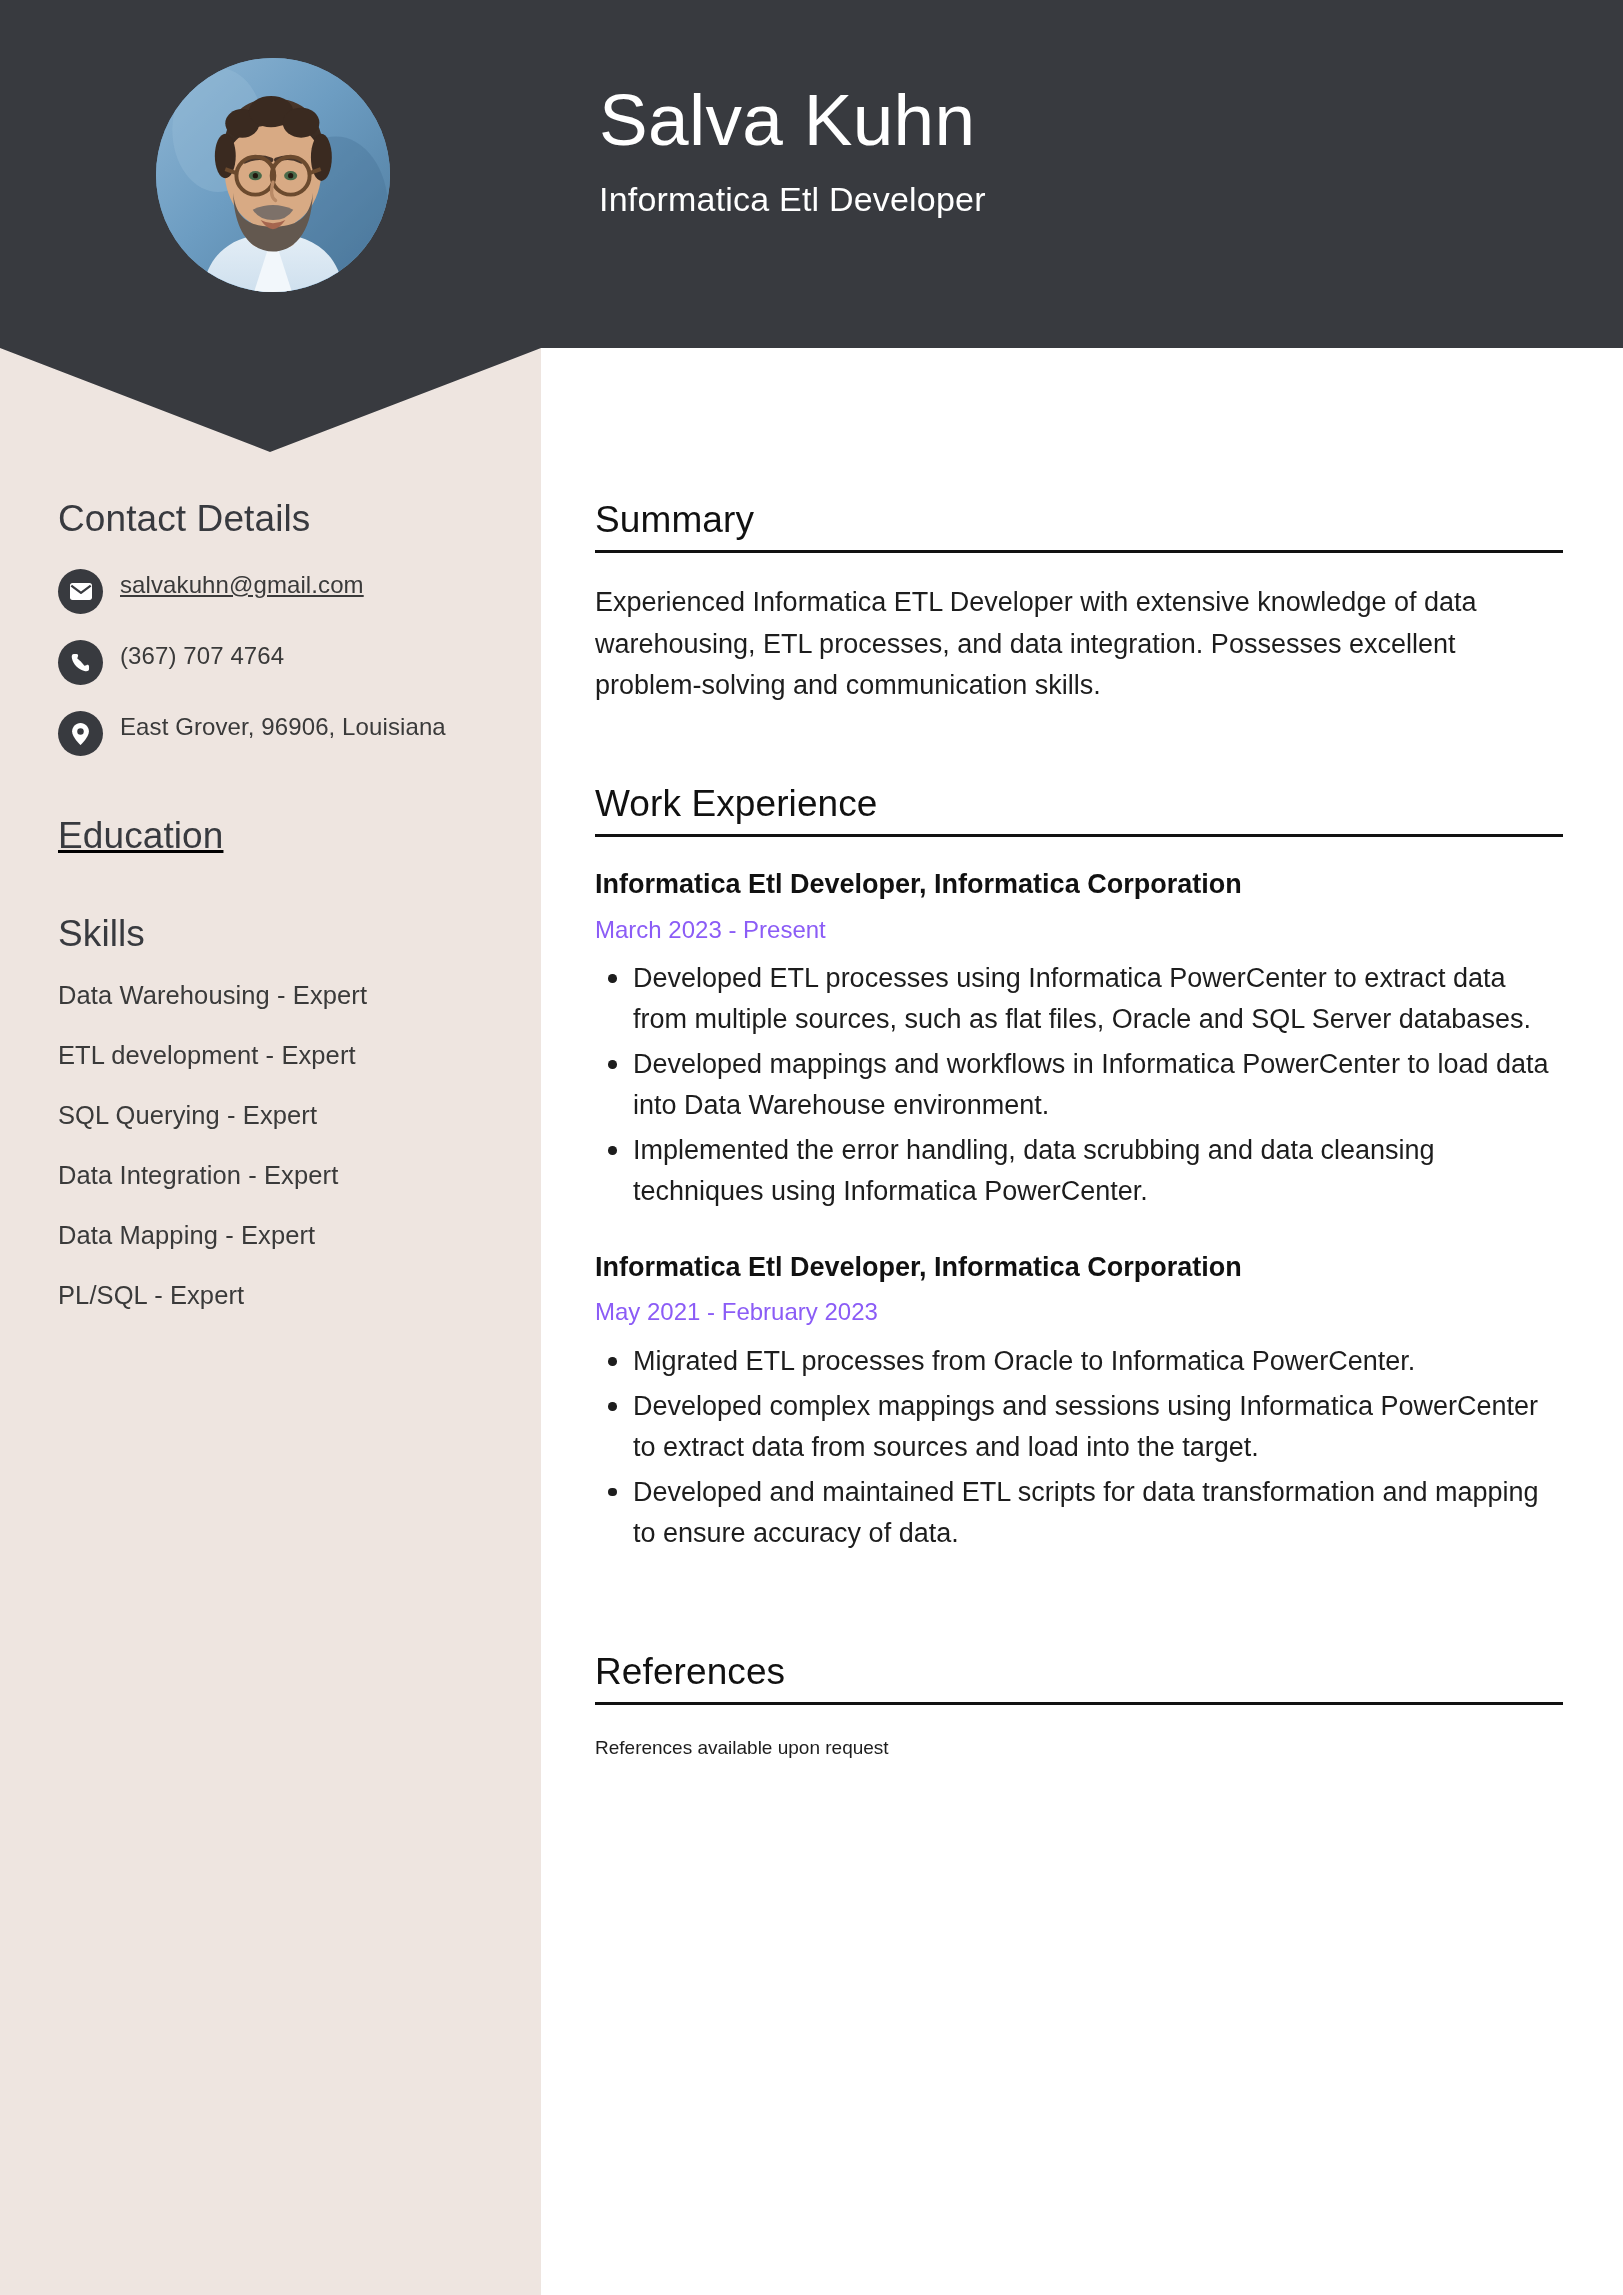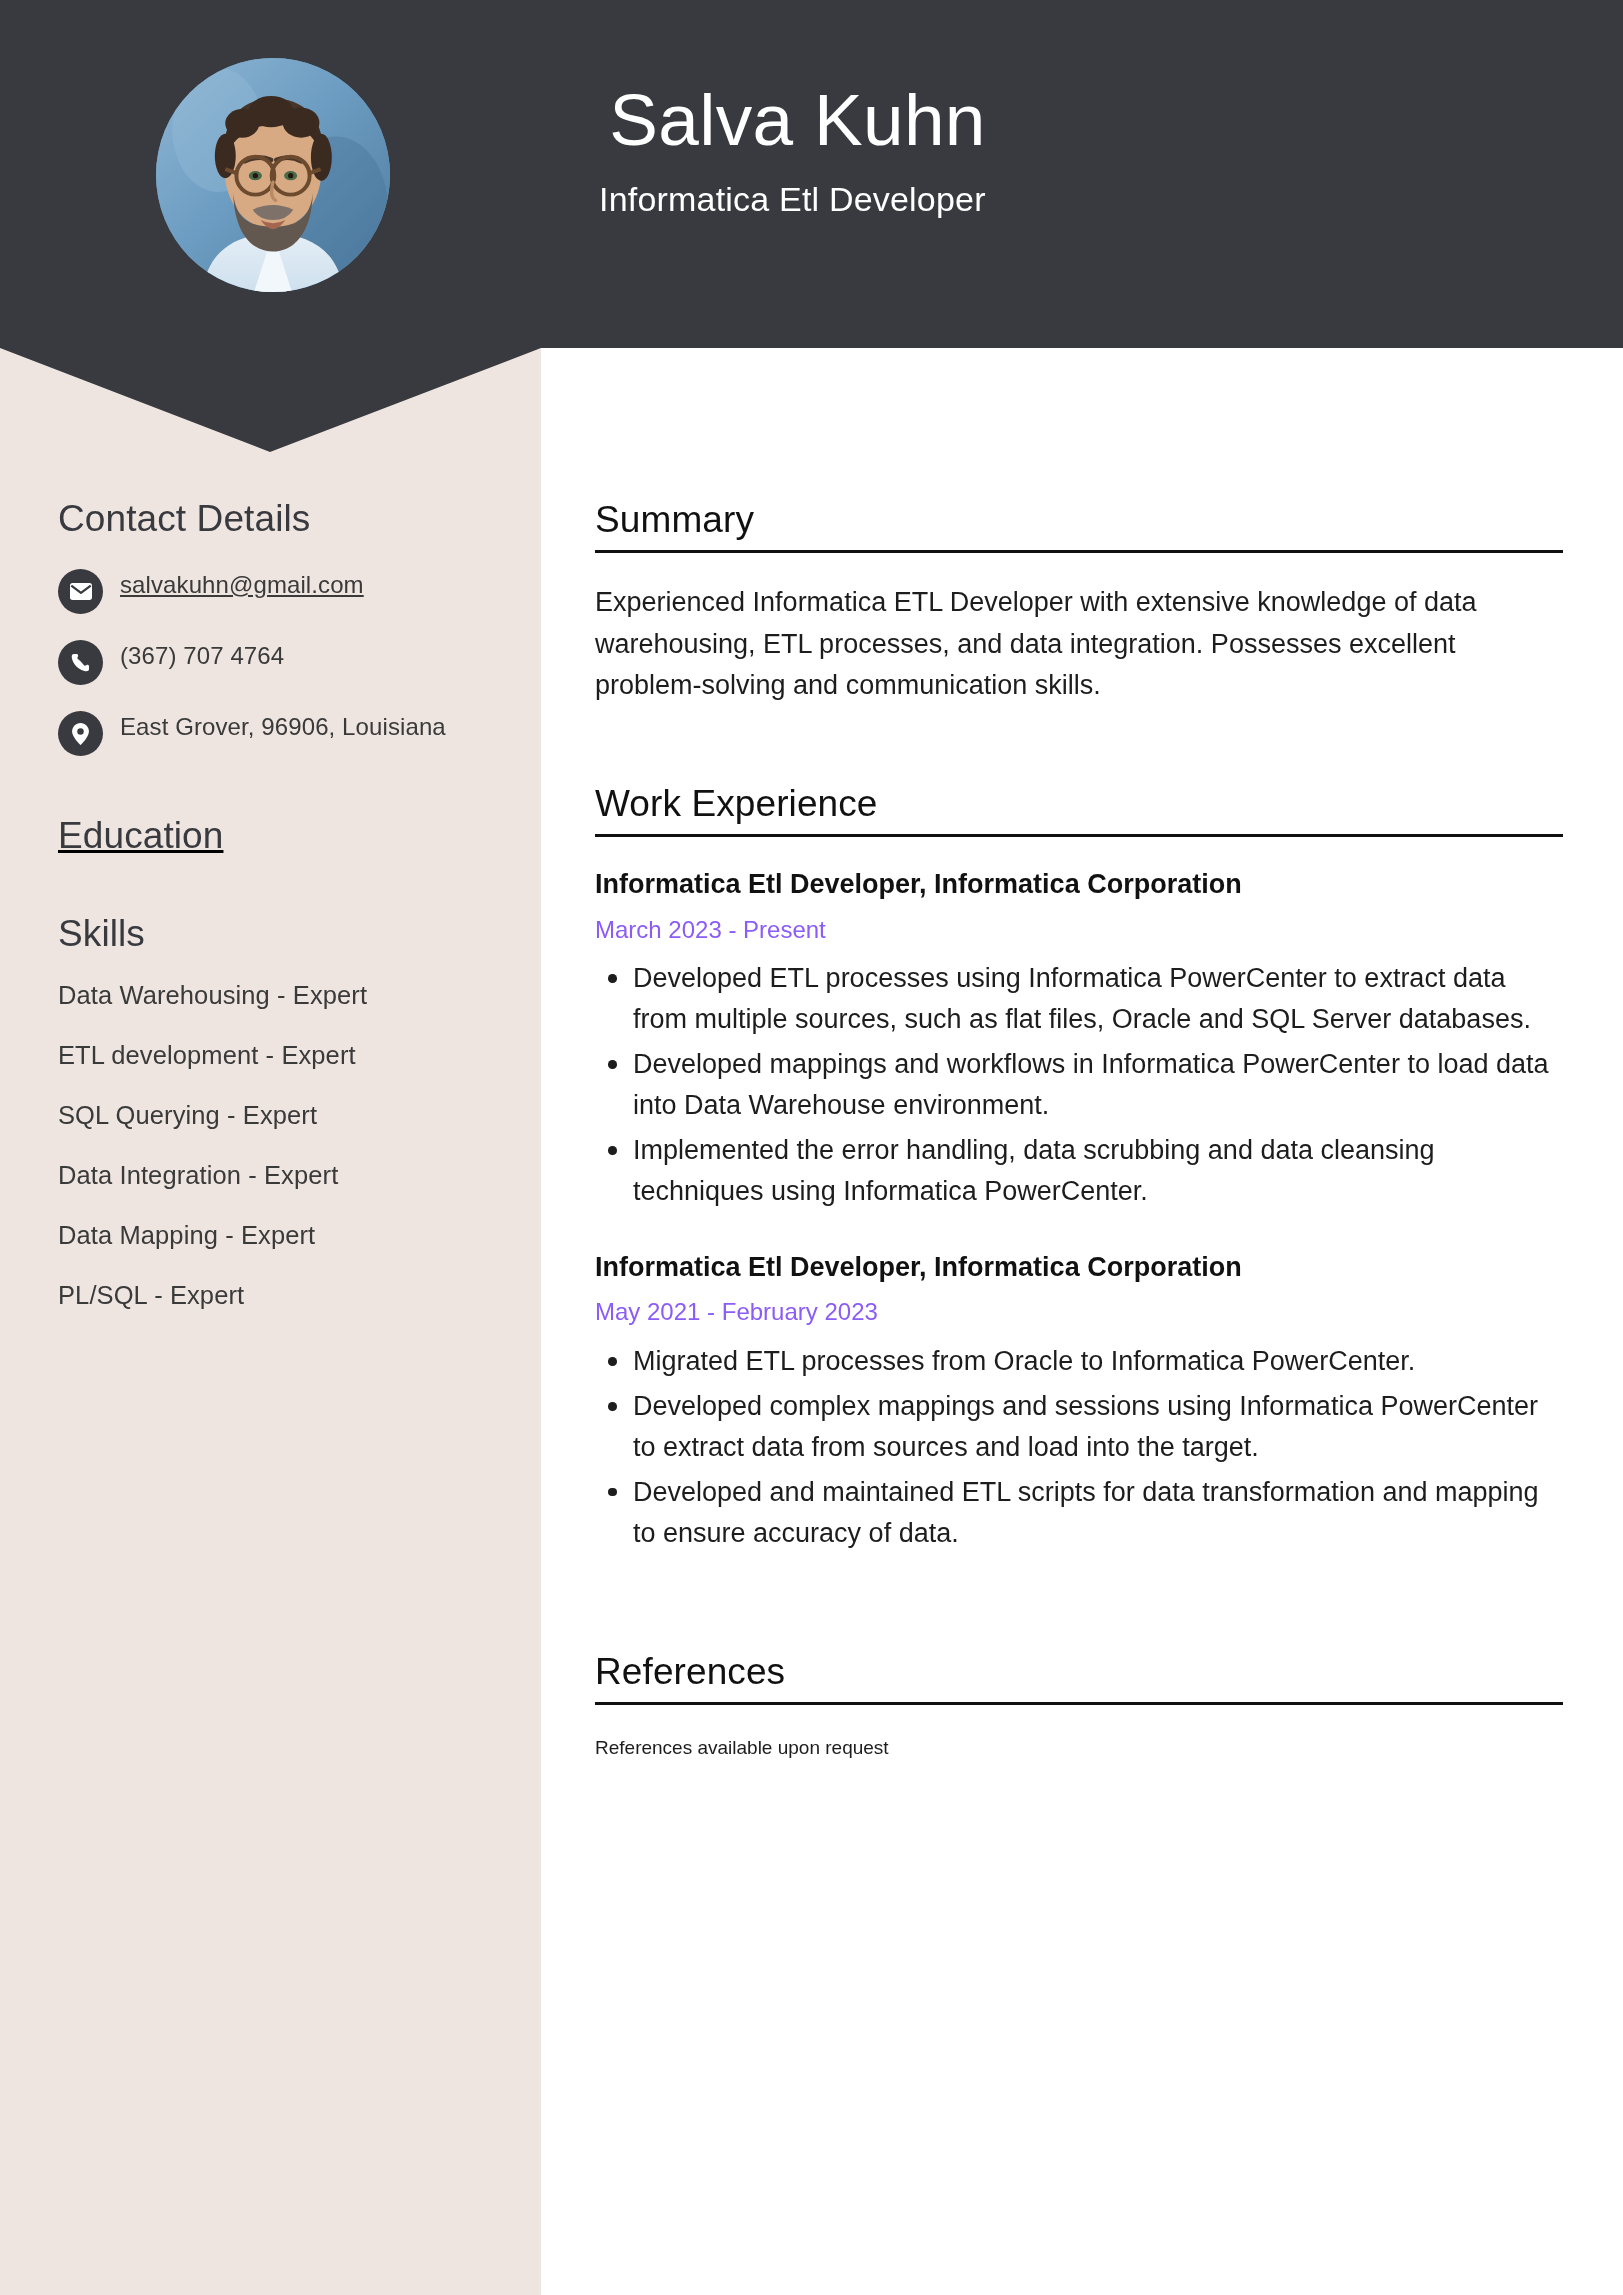--- a/index.html
+++ b/index.html
@@ -54,21 +54,20 @@
     z-index: 3;
     background: #6f9ec4;
   }
   .avatar svg { display: block; width: 234px; height: 234px; }
 
   .header-text {
     position: absolute;
     left: 599px;
     top: 79px;
     z-index: 3;
-    text-align: right;
   }
   .person-name {
     font-size: 73px;
     font-weight: 400;
     color: #ffffff;
     letter-spacing: 0.3px;
     line-height: 1.12;
     white-space: nowrap;
   }
   .person-role {

